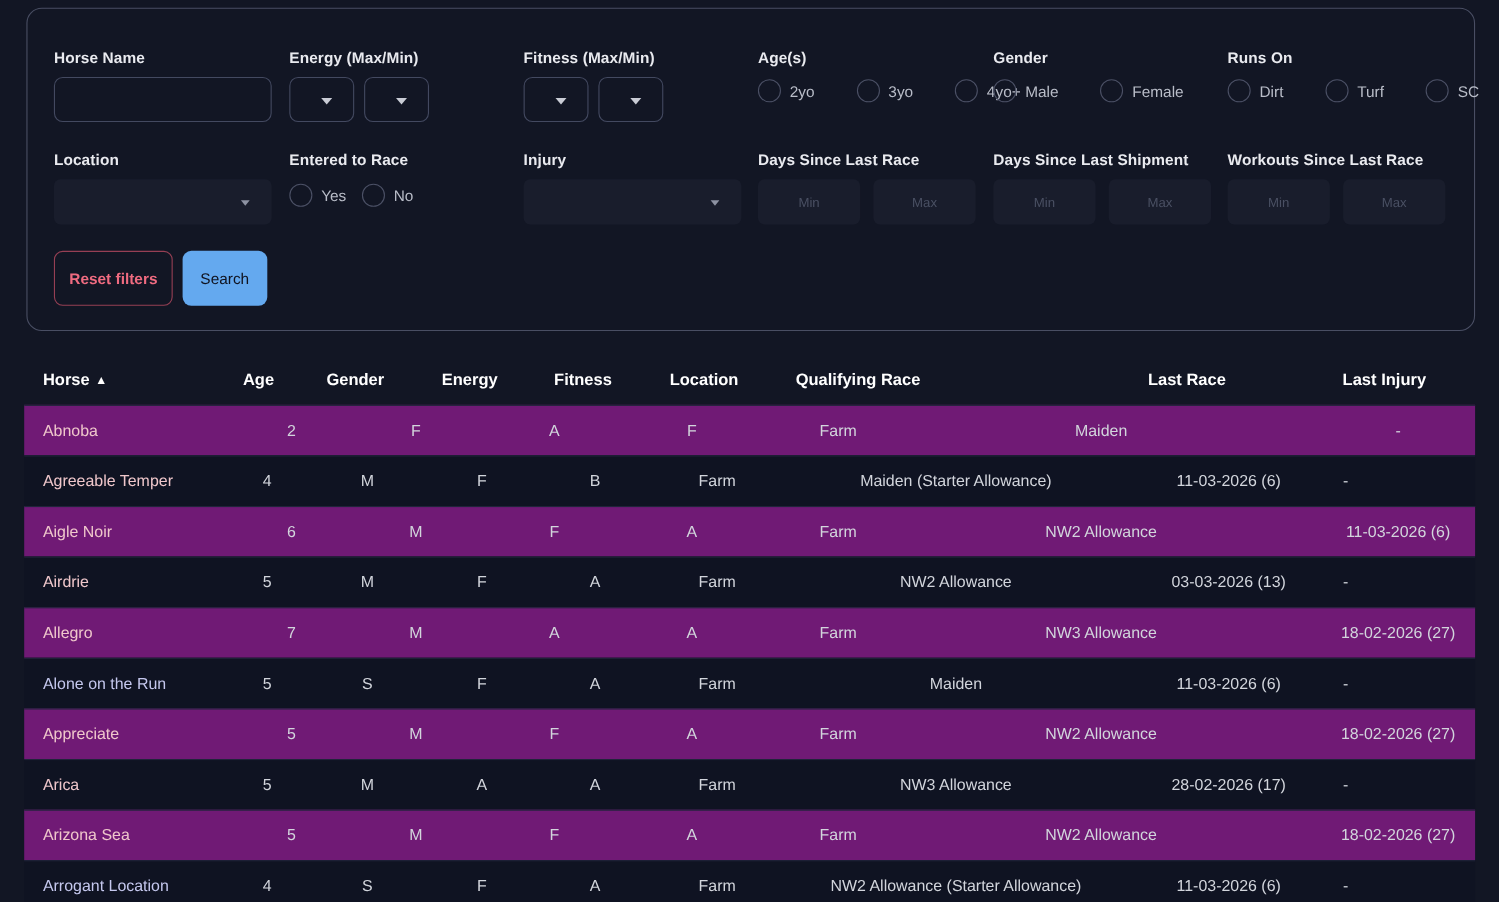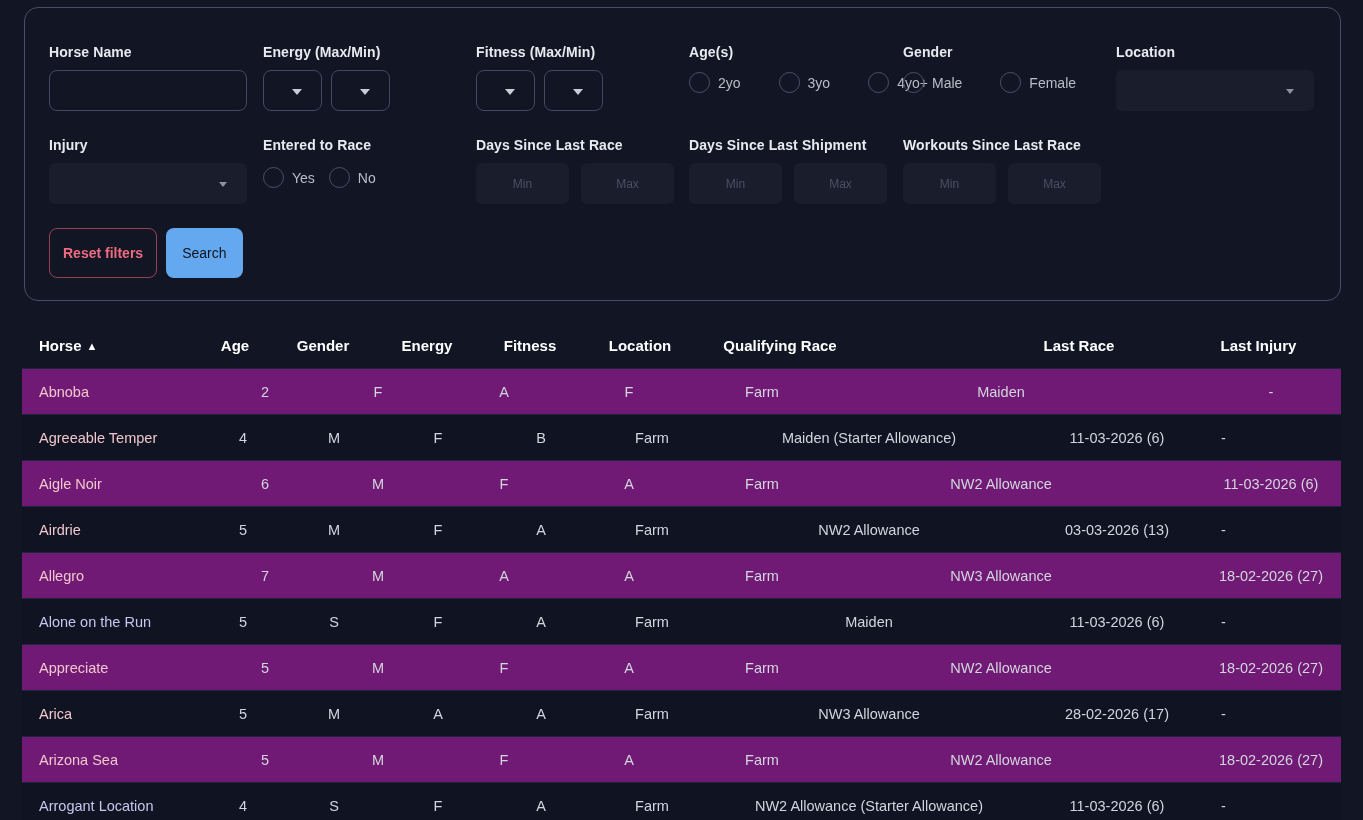--- a/index.html
+++ b/index.html
@@ -212,45 +212,62 @@
         <span class="radio-opt">
             <span class="radio-circle"></span>
             <span class="radio-text">Male</span>
           </span>
         <span class="radio-opt">
             <span class="radio-circle"></span>
             <span class="radio-text">Female</span>
           </span>
       </div>
     </div>
+    <div class="filter-group">
+      <span class="filter-label">Runs On</span>
+      <div class="radio-row tight">
+        <span class="radio-opt">
+            <span class="radio-circle"></span>
+            <span class="radio-text">Dirt</span>
+          </span>
+        <span class="radio-opt">
+            <span class="radio-circle"></span>
+            <span class="radio-text">Turf</span>
+          </span>
+        <span class="radio-opt">
+            <span class="radio-circle"></span>
+            <span class="radio-text">SC</span>
+          </span>
+      </div>
+    </div>
 
     <div class="filter-group">
       <span class="filter-label">Location</span>
       <div class="filled-select">
           <span class="caret"></span>
         </div>
     </div>
     <div class="filter-group">
+      <span class="filter-label">Entered to Race</span>
+      <div class="radio-row">
+        <span class="radio-opt">
+            <span class="radio-circle"></span>
+            <span class="radio-text">Yes</span>
+          </span>
+        <span class="radio-opt">
+            <span class="radio-circle"></span>
+            <span class="radio-text">No</span>
+          </span>
+      </div>
+    </div>
+    <div class="filter-group">
       <span class="filter-label">Injury</span>
       <div class="filled-select">
           <span class="caret"></span>
         </div>
-    </div>
-    <div class="filter-group">
-      <span class="filter-label">Entered to Race</span>
-      <div class="radio-row">
-        <span class="radio-opt">
-            <span class="radio-circle"></span>
-            <span class="radio-text">Yes</span>
-          </span>
-        <span class="radio-opt">
-            <span class="radio-circle"></span>
-            <span class="radio-text">No</span>
-          </span>
-      </div>
     </div>
     <div class="filter-group">
       <span class="filter-label">Days Since Last Race</span>
       <div class="minmax-wrap">
         <input class="num-input" type="text" placeholder="Min" style="">
         <input class="num-input" type="text" placeholder="Max" style="">
       </div>
     </div>
     <div class="filter-group">
       <span class="filter-label">Days Since Last Shipment</span>

